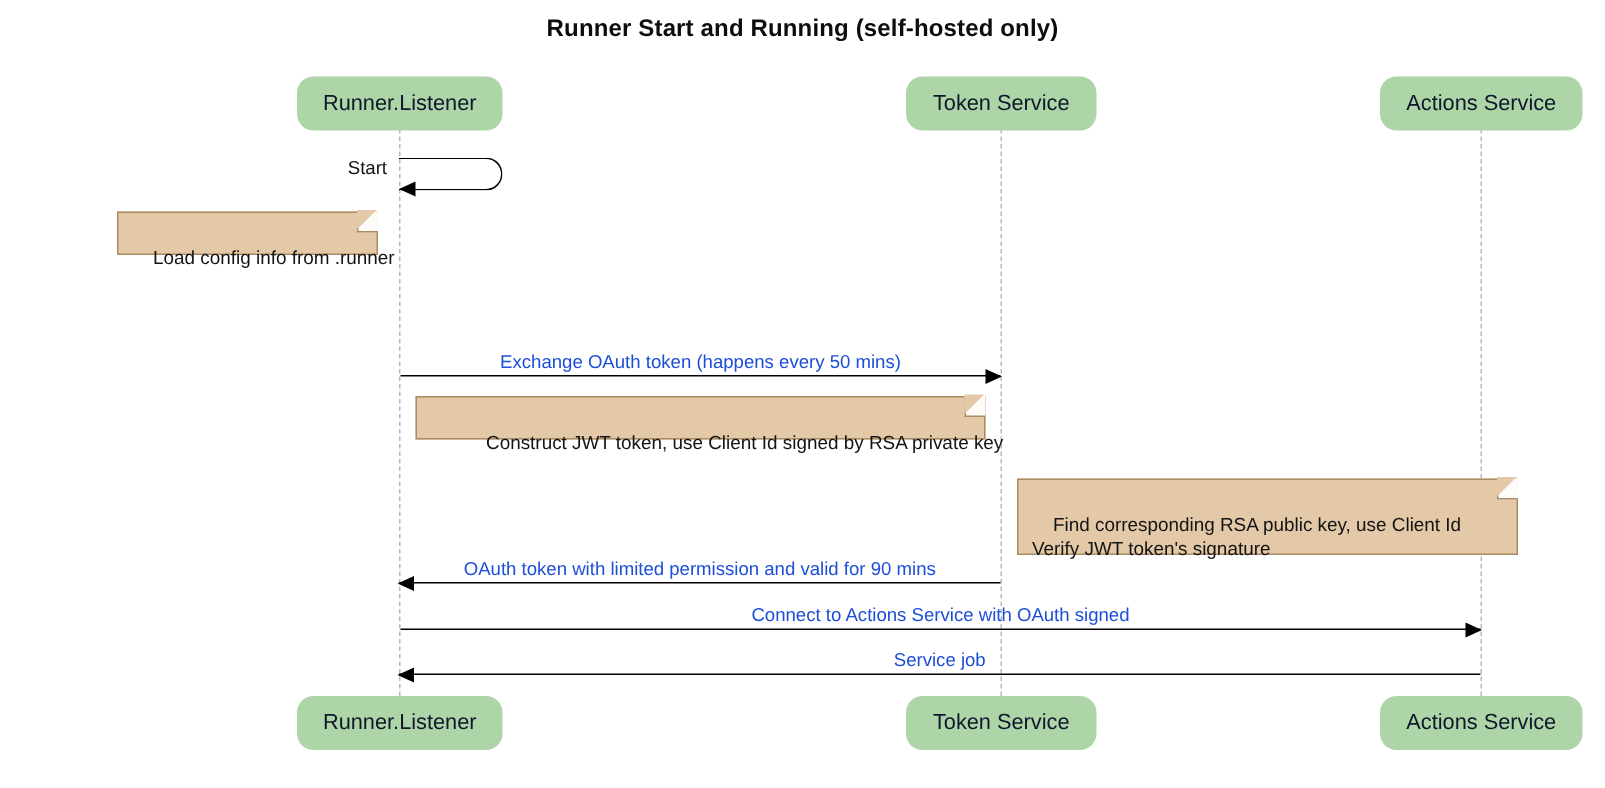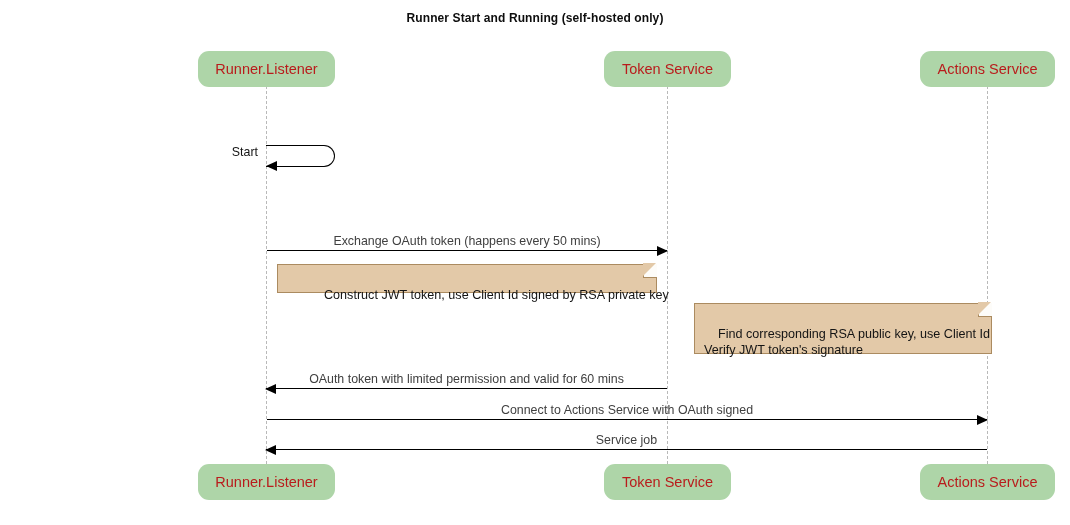--- a/index.html
+++ b/index.html
@@ -24,21 +24,21 @@
     height: 525px;
   }
 
   
   .diagram-title {
     position: absolute;
     left: 0;
     top: 11px;
     width: 1070px;
     text-align: center;
-    font-size: 12px;
+    font-size: 16px;
     font-weight: bold;
     color: #0d0d0d;
     letter-spacing: 0.1px;
   }
 
   
   .lifeline {
     position: absolute;
     width: 0;
     border-left: 1px dashed #b9b9b9;
@@ -49,21 +49,21 @@
   
   .participant {
     position: absolute;
     height: 36px;
     border-radius: 11px;
     background: #aed5a8;
     display: flex;
     align-items: center;
     justify-content: center;
     font-size: 14.5px;
-    color: #b91c1c;
+    color: #0f172a;
     white-space: nowrap;
     box-sizing: border-box;
   }
 
   
   .message {
     position: absolute;
     height: 0;
     border-top: 1.4px solid #000000;
   }
@@ -81,21 +81,21 @@
   }
   .arrowhead.left {
     border-top: 5.5px solid transparent;
     border-bottom: 5.5px solid transparent;
     border-right: 11px solid #000000;
     left: -1px;
   }
   .msg-label {
     position: absolute;
     font-size: 12.4px;
-    color: #404040;
+    color: #1d4ed8;
     white-space: nowrap;
     text-align: center;
     bottom: 3px;
   }
   .msg-label.centered {
     left: 0;
     right: 0;
   }
 
   
@@ -166,46 +166,50 @@
   </div>
 
   <div class="participant" style="left:604px; top:51px; width:127px;">
     <span>Token Service</span>
   </div>
 
   <div class="participant" style="left:920px; top:51px; width:135px;">
     <span>Actions Service</span>
   </div>
 
-  <div style="position:absolute; left:266px; top:105px; width:69px; height:22px;margin-top:40px;">
+  <div style="position:absolute; left:266px; top:105px; width:69px; height:22px;">
     <div class="selfloop" style="position:absolute; left:0; top:0; width:69px; height:22px;"></div>
     <div class="selfloop-arrow" style="position:absolute; left:0px; top:15.5px;"></div>
     <div style="position:absolute; right:100%; margin-right:8px; top:0px; font-size:12.4px; white-space:nowrap; color:#141414;">Start</div>
   </div>
 
+  <div class="note" style="left:78px; top:141px; width:174px; height:29px;">
+    <span>Load config info from .runner</span>
+    <span class="fold"></span>
+  </div>
 
 
   <div class="message" style="left:267px; top:250px; width:400px;">
     <div class="msg-label centered">Exchange OAuth token (happens every 50 mins)</div>
     <div class="arrowhead right"></div>
   </div>
 
   <div class="note" style="left:277px; top:264px; width:380px; height:29px;padding-left:32px;">
     <span>Construct JWT token, use Client Id signed by RSA private key</span>
     <span class="fold"></span>
   </div>
 
-  <div class="note" style="left:678px; top:303px; width:298px; height:51px;margin-left:16px;">
+  <div class="note" style="left:678px; top:319px; width:334px; height:51px;">
     <span>Find corresponding RSA public key, use Client Id
 Verify JWT token's signature</span>
     <span class="fold"></span>
   </div>
 
   <div class="message" style="left:266px; top:388px; width:401px;">
-    <div class="msg-label centered">OAuth token with limited permission and valid for 60 mins</div>
+    <div class="msg-label centered">OAuth token with limited permission and valid for 90 mins</div>
     <div class="arrowhead left"></div>
   </div>
 
   <div class="message" style="left:267px; top:419px; width:720px;">
     <div class="msg-label centered">Connect to Actions Service with OAuth signed</div>
     <div class="arrowhead right"></div>
   </div>
 
   <div class="message" style="left:266px; top:449px; width:721px;">
     <div class="msg-label centered">Service job</div>

